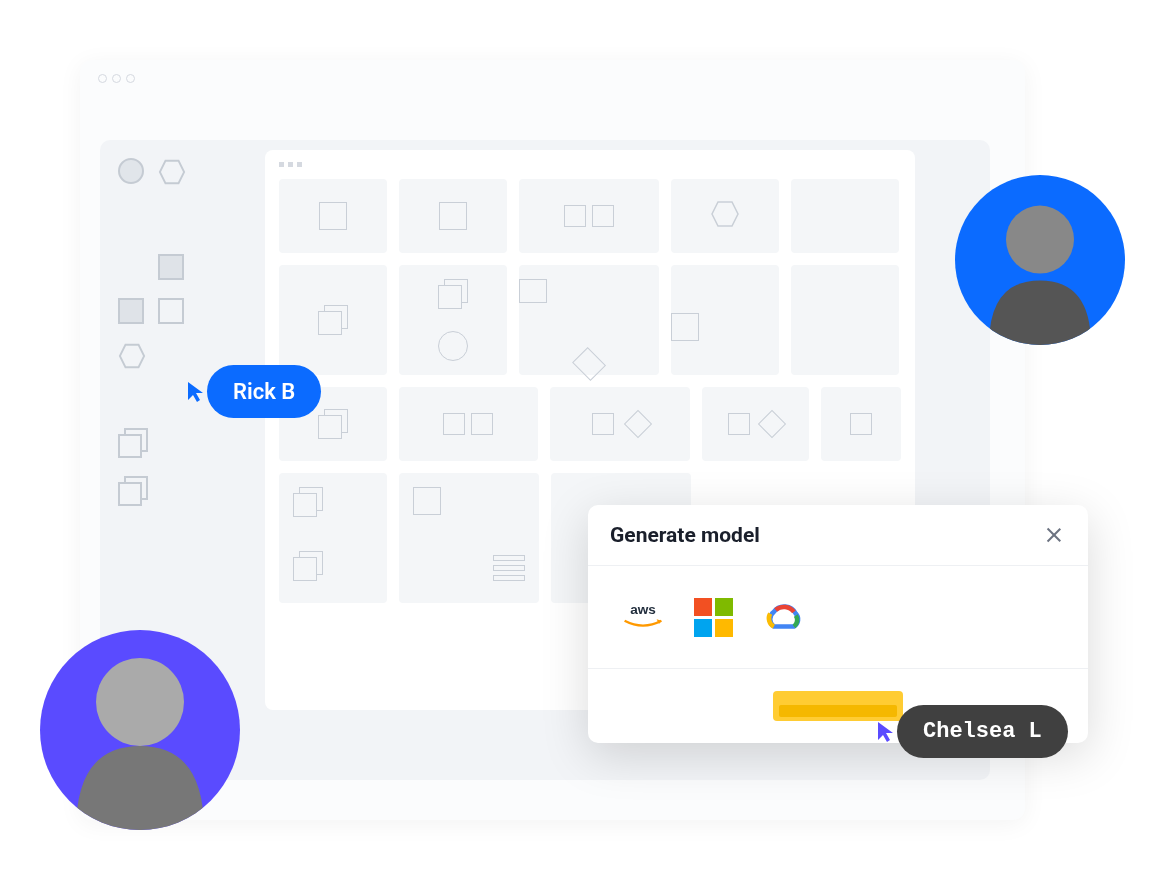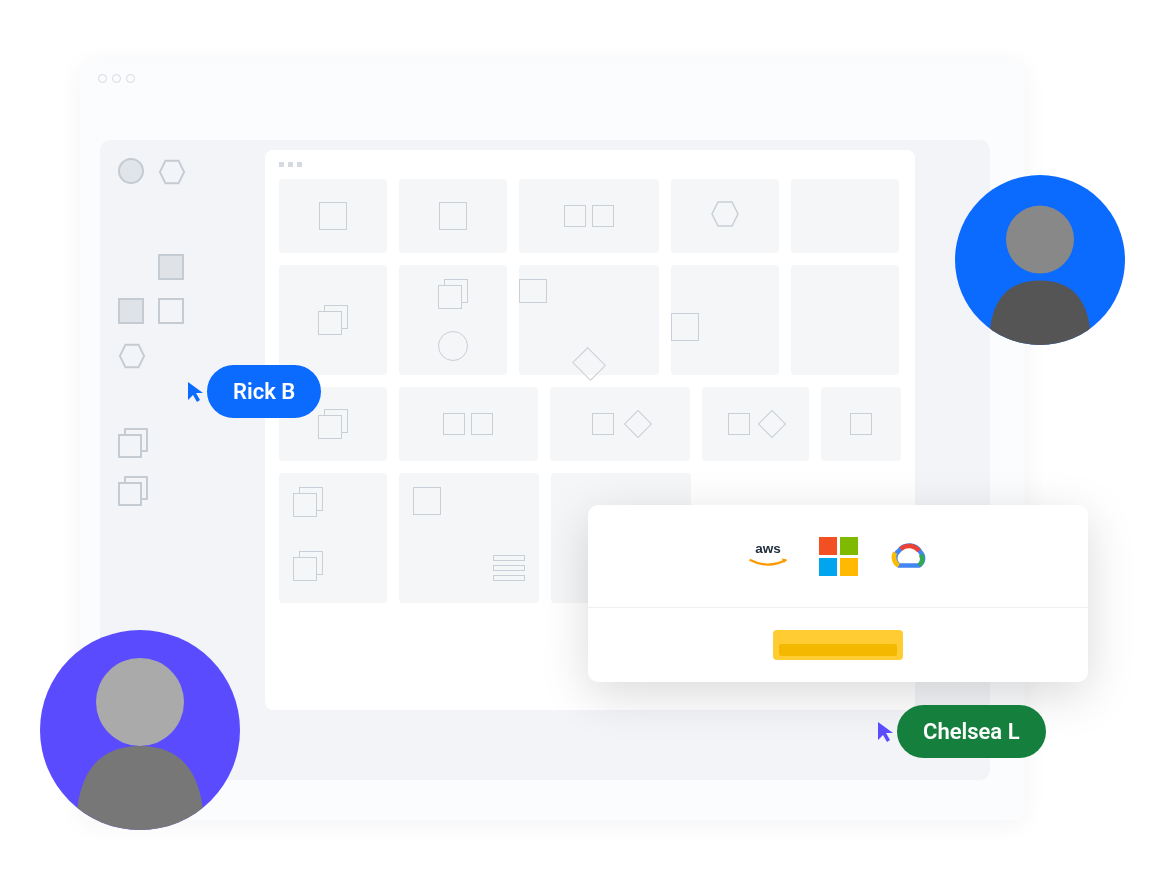--- a/index.html
+++ b/index.html
@@ -162,21 +162,21 @@
     padding: 14px 26px;
     border-radius: 999px;
     color: #fff;
     font-weight: 600;
     font-size: 22px;
   }
   .rick { left: 185px; top: 365px; }
   .rick .pill { background: #0b6bff; }
   .rick svg.cur path { fill: #0b6bff; }
   .chelsea { left: 875px; top: 705px; }
-  .chelsea .pill { background: #15803d; }
+  .chelsea .pill { background: #404040; font-family: Liberation Mono, monospace; }
   .chelsea svg.cur path { fill: #5a4bff; }
   
   .avatar {
     position: absolute;
     border-radius: 50%;
     overflow: hidden;
     display: flex;
     align-items: flex-end;
     justify-content: center;
   }
@@ -217,21 +217,21 @@
     position: relative;
   }
   .gen-close::before, .gen-close::after {
     content: ""; position: absolute; left: 11px; top: 3px;
     width: 1.5px; height: 18px; background: #6b7280;
   }
   .gen-close::before { transform: rotate(45deg); }
   .gen-close::after  { transform: rotate(-45deg); }
   .gen-body {
     display: flex;
-    justify-content: center;
+    justify-content: flex-start;
     align-items: center;
     padding: 26px 20px;
     border-bottom: 1px solid #eef0f3;
   }
   .provider {
     width: 70px; height: 50px;
     display: flex; align-items:center; justify-content:center;
     cursor: pointer;
   }
   .gen-footer {
@@ -429,20 +429,24 @@
   </svg>
 </div>
 <div class="avatar chelsea-av">
   <svg viewBox="0 0 100 100" width="100%" height="100%">
     <circle cx="50" cy="36" r="22" fill="#aaa"></circle>
     <path d="M 18 100 Q 18 58 50 58 Q 82 58 82 100 Z" fill="#777"></path>
   </svg>
 </div>
 
 <div class="gen-modal">
+  <div class="gen-header">
+    <div class="gen-title">Generate model</div>
+    <div class="gen-close"></div>
+  </div>
   <div class="gen-body">
     <div class="provider">
       <svg viewBox="0 0 70 42" width="56">
         <text x="35" y="18" text-anchor="middle" font-family="Arial" font-size="17" font-weight="600" fill="#232f3e">aws</text>
         <path d="M 12 26 Q 35 38 58 26" stroke="#ff9900" stroke-width="3" fill="none"></path>
         <path d="M 58 26 L 52 24 L 55 30 Z" fill="#ff9900"></path>
       </svg>
     </div>
     <div class="provider">
       <div class="ms-grid">

